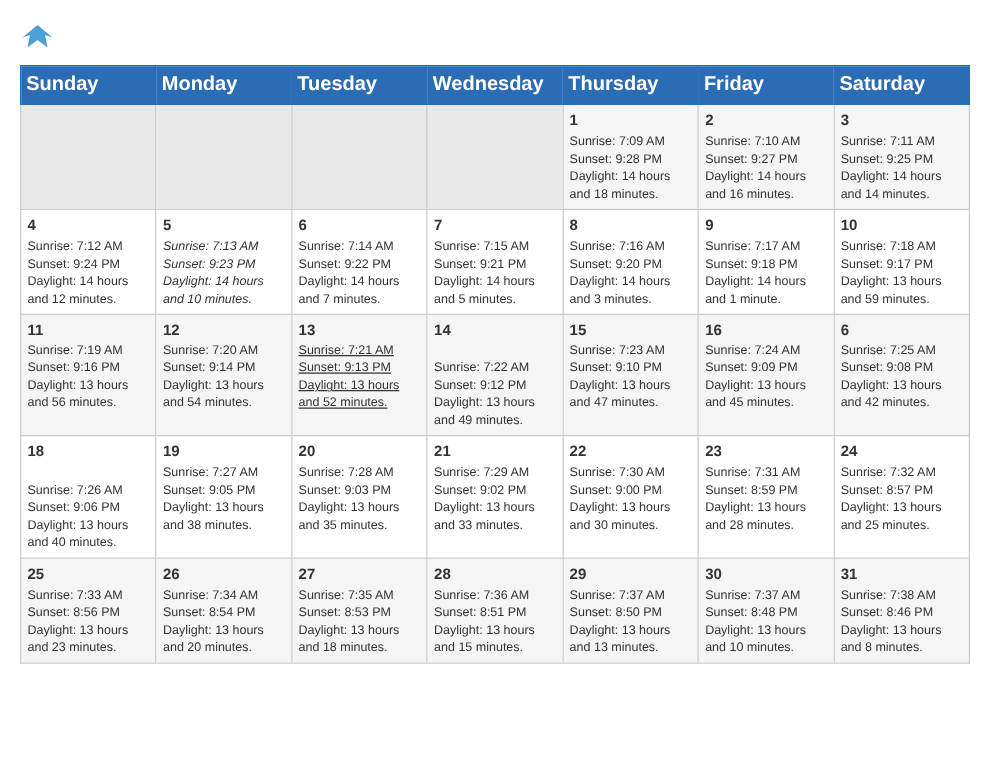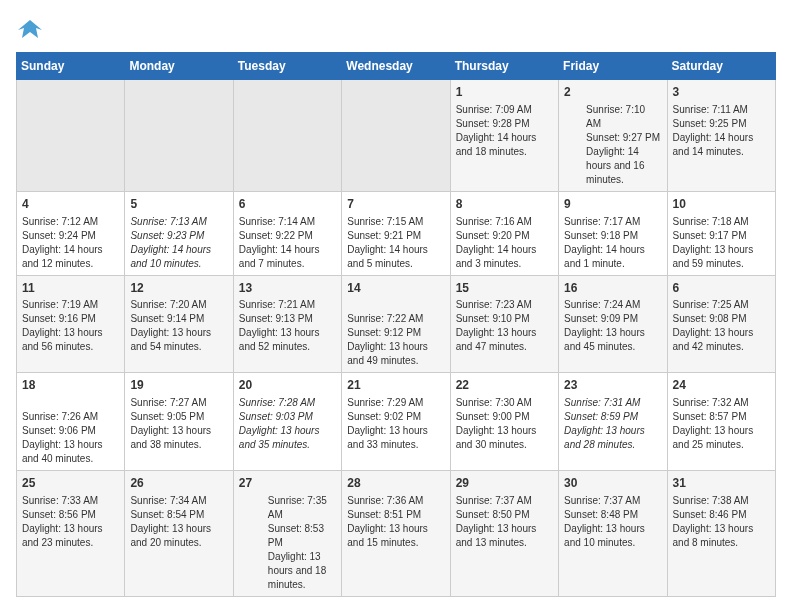--- a/index.html
+++ b/index.html
@@ -50,21 +50,21 @@
     table {
       width: 100%;
       border-collapse: collapse;
       font-size: 11px;
     }
     thead th {
       background-color: #2a6db5;
       color: #fff;
       padding: 6px 4px;
       text-align: left;
-      font-size: 12px;
+      font-size: 16px;
       font-weight: bold;
       border: 1px solid #2a6db5;
       margin-left: 33px;
     }
     tbody tr {
       vertical-align: top;
     }
     tbody td {
       border: 1px solid #ccc;
       padding: 4px 5px;
@@ -131,21 +131,21 @@
         <td class="day-empty"></td>
         <td class="day-empty"></td>
         <td>
           <span class="day-num">1</span>
           <div class="cell-content" style="white-space: pre-line;">Sunrise: 7:09 AM
 Sunset: 9:28 PM
 Daylight: 14 hours and 18 minutes.</div>
         </td>
         <td>
           <span class="day-num">2</span>
-          <div class="cell-content" style="white-space: pre-line; margin-left: 22px;">Sunrise: 7:10 AM
+          <div class="cell-content" style="white-space: pre-line;">Sunrise: 7:10 AM
 Sunset: 9:27 PM
 Daylight: 14 hours and 16 minutes.</div>
         </td>
         <td>
           <span class="day-num">3</span>
           <div class="cell-content" style="white-space: pre-line;">Sunrise: 7:11 AM
 Sunset: 9:25 PM
 Daylight: 14 hours and 14 minutes.</div>
         </td>
       </tr>
@@ -201,21 +201,21 @@
 Daylight: 13 hours and 56 minutes.</div>
         </td>
         <td>
           <span class="day-num">12</span>
           <div class="cell-content" style="white-space: pre-line;">Sunrise: 7:20 AM
 Sunset: 9:14 PM
 Daylight: 13 hours and 54 minutes.</div>
         </td>
         <td>
           <span class="day-num">13</span>
-          <div class="cell-content" style="white-space: pre-line;">Sunrise: 7:21 AM
+          <div class="cell-content" style="white-space: pre-line; text-decoration: underline;">Sunrise: 7:21 AM
 Sunset: 9:13 PM
 Daylight: 13 hours and 52 minutes.</div>
         </td>
         <td>
           <span class="day-num">14</span>
           <div class="cell-content" style="white-space: pre-line; margin-top: 16px;">Sunrise: 7:22 AM
 Sunset: 9:12 PM
 Daylight: 13 hours and 49 minutes.</div>
         </td>
         <td>
@@ -245,39 +245,39 @@
 Daylight: 13 hours and 40 minutes.</div>
         </td>
         <td>
           <span class="day-num">19</span>
           <div class="cell-content" style="white-space: pre-line;">Sunrise: 7:27 AM
 Sunset: 9:05 PM
 Daylight: 13 hours and 38 minutes.</div>
         </td>
         <td>
           <span class="day-num">20</span>
-          <div class="cell-content" style="white-space: pre-line; font-style: italic;">Sunrise: 7:28 AM
+          <div class="cell-content" style="white-space: pre-line;">Sunrise: 7:28 AM
 Sunset: 9:03 PM
 Daylight: 13 hours and 35 minutes.</div>
         </td>
         <td>
           <span class="day-num">21</span>
           <div class="cell-content" style="white-space: pre-line;">Sunrise: 7:29 AM
 Sunset: 9:02 PM
 Daylight: 13 hours and 33 minutes.</div>
         </td>
         <td>
           <span class="day-num">22</span>
           <div class="cell-content" style="white-space: pre-line;">Sunrise: 7:30 AM
 Sunset: 9:00 PM
 Daylight: 13 hours and 30 minutes.</div>
         </td>
         <td>
           <span class="day-num">23</span>
-          <div class="cell-content" style="white-space: pre-line; font-style: italic;">Sunrise: 7:31 AM
+          <div class="cell-content" style="white-space: pre-line;">Sunrise: 7:31 AM
 Sunset: 8:59 PM
 Daylight: 13 hours and 28 minutes.</div>
         </td>
         <td>
           <span class="day-num">24</span>
           <div class="cell-content" style="white-space: pre-line;">Sunrise: 7:32 AM
 Sunset: 8:57 PM
 Daylight: 13 hours and 25 minutes.</div>
         </td>
       </tr>
@@ -289,21 +289,21 @@
 Daylight: 13 hours and 23 minutes.</div>
         </td>
         <td>
           <span class="day-num">26</span>
           <div class="cell-content" style="white-space: pre-line;">Sunrise: 7:34 AM
 Sunset: 8:54 PM
 Daylight: 13 hours and 20 minutes.</div>
         </td>
         <td>
           <span class="day-num">27</span>
-          <div class="cell-content" style="white-space: pre-line; margin-left: 29px;">Sunrise: 7:35 AM
+          <div class="cell-content" style="white-space: pre-line;">Sunrise: 7:35 AM
 Sunset: 8:53 PM
 Daylight: 13 hours and 18 minutes.</div>
         </td>
         <td>
           <span class="day-num">28</span>
           <div class="cell-content" style="white-space: pre-line;">Sunrise: 7:36 AM
 Sunset: 8:51 PM
 Daylight: 13 hours and 15 minutes.</div>
         </td>
         <td>

